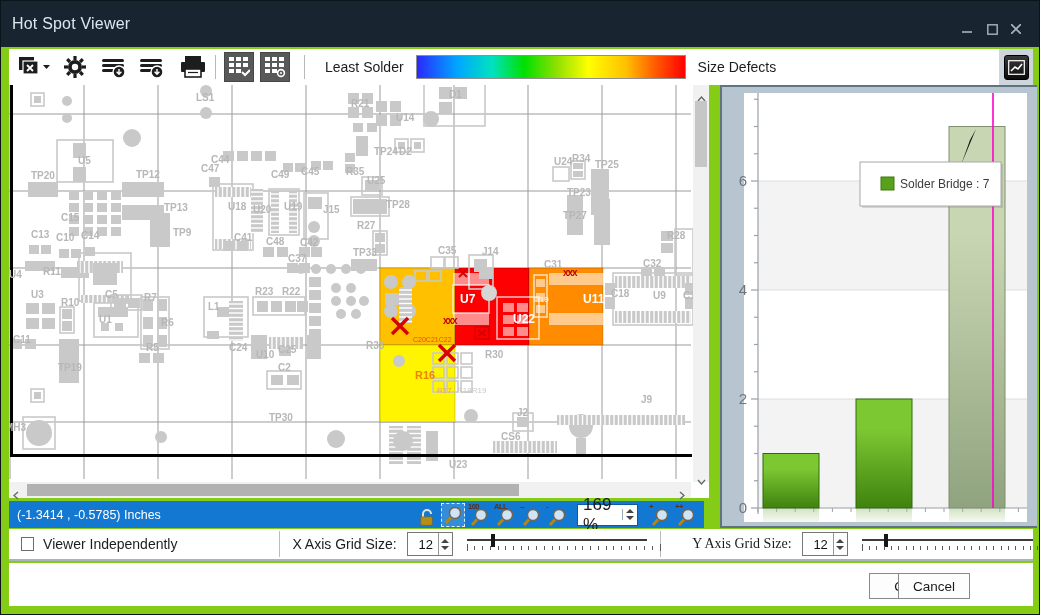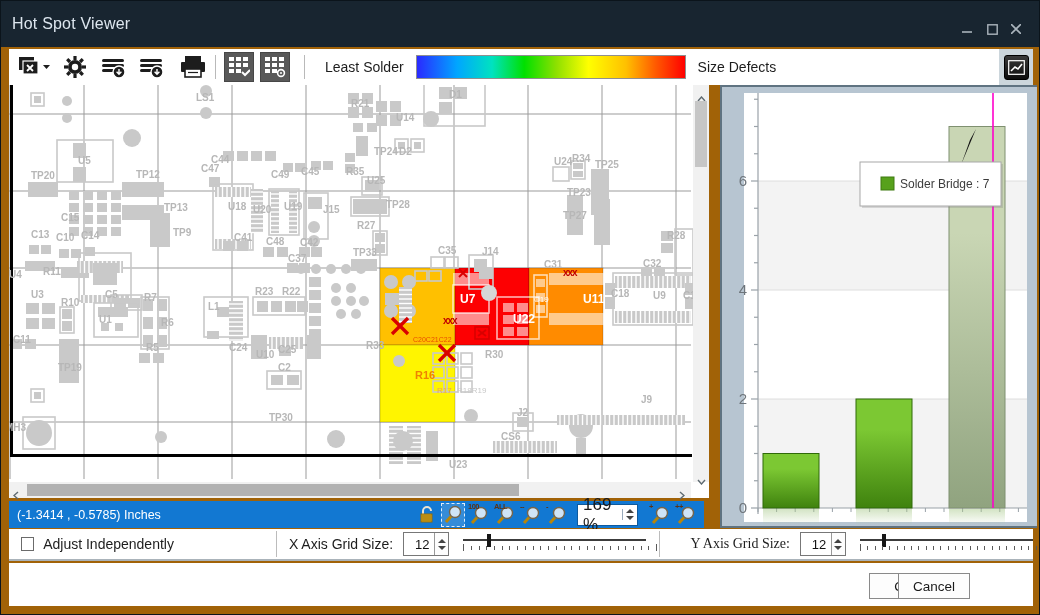--- a/index.html
+++ b/index.html
@@ -1,18 +1,18 @@
 <!DOCTYPE html>
 <html><head>
 <meta charset="utf-8">
 <style>
   html,body{margin:0;padding:0;background:#0c151d;}
   *{box-sizing:border-box;font-family:"Liberation Sans",sans-serif;}
   .abs{position:absolute;}
-  #win{position:relative;width:1040px;height:615px;background:#a16207;overflow:hidden;border:1px solid #0b141b;}
+  #win{position:relative;width:1040px;height:615px;background:#84cc16;overflow:hidden;border:1px solid #0b141b;}
   
   #titlebar{left:0;top:0;width:1040px;height:46px;background:#182530;}
   #title{left:11px;top:14px;color:#dde6ee;font-size:16px;letter-spacing:.2px;}
   .wbtn{top:20px;width:22px;height:16px;display:flex;align-items:center;justify-content:center;cursor:default;}
   
   #toolbar{left:8px;top:48px;width:1024px;height:36px;background:#ffffff;display:flex;align-items:center;}
   .tico{display:inline-flex;align-items:center;justify-content:center;height:30px;}
   .sep{width:1px;height:24px;background:#b9b9b9;margin:0 8px;}
   .gridbtn{width:30px;height:30px;background:#595959;border:1px solid #474747;display:inline-flex;align-items:center;justify-content:center;margin-right:6px;}
   #grad{width:270px;height:24px;border:1px solid #8f8f8f;background:linear-gradient(90deg,#2a2aff 0%,#00a6ff 15%,#00e2c0 28%,#00e000 40%,#8ee000 52%,#ffff00 64%,#ffc000 78%,#ff5a00 89%,#ff0000 100%);}
@@ -23,21 +23,21 @@
   #pcbview{left:8px;top:84px;width:700px;height:413px;background:#ffffff;overflow:hidden;}
   
   .sb{background:#f1f1f1;}
   #vsb{left:692px;top:84px;width:16px;height:397px;}
   #hsb{left:8px;top:481px;width:682px;height:16px;}
   #vsb-thumb{left:694px;top:100px;width:12px;height:66px;background:#c6c6c6;}
   #hsb-thumb{left:26px;top:483px;width:492px;height:12px;background:#b2b2b2;}
   
   #statusbar{left:8px;top:500px;width:695px;height:27px;background:#1278d2;display:flex;align-items:center;color:#fff;}
   #coords{font-size:12.5px;font-weight:normal;margin-left:8px;}
-  .mag{position:relative;width:24px;height:24px;display:inline-flex;align-items:center;justify-content:center;margin-left:2px;}
+  .mag{position:relative;width:24px;height:24px;display:inline-flex;align-items:flex-end;justify-content:center;margin-left:2px;}
   .mag svg{display:block;}
   .magsup{position:absolute;top:-1px;left:1px;font-size:7.5px;font-weight:bold;color:#5a3214;letter-spacing:-.5px;}
   .mag.sel{border:1px dashed rgba(255,255,255,.85);background:rgba(255,255,255,.15);}
   #zoomspin{display:flex;align-items:center;background:#fff;border:1px solid #0d5a9e;height:22px;margin-left:8px;}
   #zoomspin .num{color:#1a1a1a;font-size:17px;padding:0 5px;width:44px;}
   
   #chartpanel{left:719px;top:84px;width:317px;height:443px;background:#b7c5d1;border-left:2px solid #5f7381;border-top:2px solid #5f7381;border-bottom:2px solid #5f7381;}
   
   #controls{left:8px;top:528px;width:1024px;height:32px;background:#ffffff;display:flex;align-items:center;border-bottom:2px solid #aab3ba;}
   .ctl-label{font-size:14px;color:#1d1d1d;white-space:nowrap;}
@@ -930,21 +930,21 @@
           <rect x="859" y="161" width="141" height="44" fill="rgba(120,120,120,0.25)" transform="translate(2,2)"></rect>
           <rect x="859" y="161" width="141" height="44" fill="#fff" stroke="#a8a8a8" stroke-width="1"></rect>
           <rect x="880" y="176" width="13" height="13" fill="#57a11c" stroke="#3e7a10" stroke-width="1"></rect>
           <text x="899" y="187" fill="#3c3c3c" font-size="12px">Solder Bridge : 7</text>
         </g>
       </svg>
   </div>
 
   <div class="abs" id="controls">
     <span class="chk"></span>
-    <span class="ctl-label">Adjust Independently</span>
+    <span class="ctl-label">Viewer Independently</span>
     <span class="vdiv" style="margin-left:102px;"></span>
     <span class="ctl-label" style="margin-left:12px;">X Axis Grid Size:</span>
     <span class="spin" style="margin-left:10px;">
       <span class="num">12</span>
       <span class="arrows">
           <i class="tri-up"></i>
           <i class="tri-dn"></i>
         </span>
     </span>
     <span class="slider" id="xslider" style="width:196px;margin-left:14px;">

